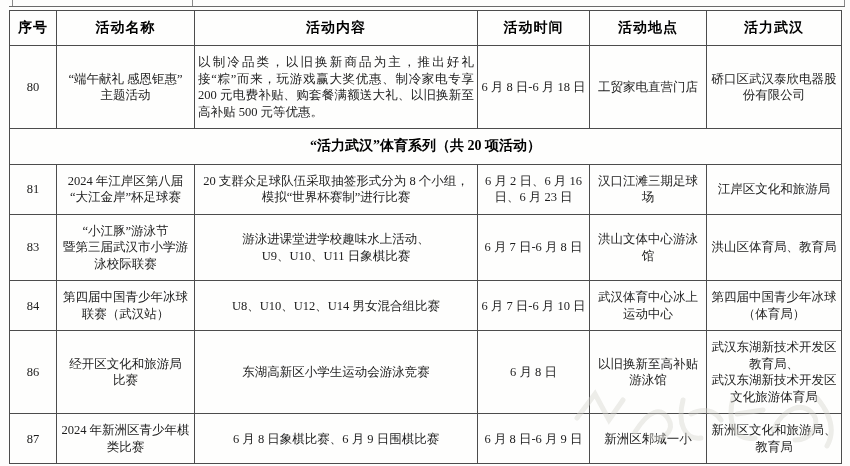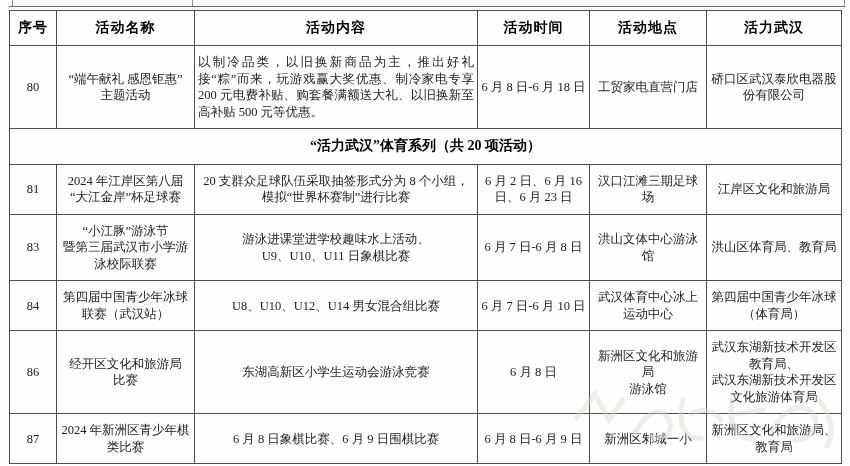--- a/index.html
+++ b/index.html
@@ -141,21 +141,21 @@
 （体育局）</td>
     </tr>
 
 
     <tr style="height:71px">
       <td>86</td>
       <td>经开区文化和旅游局
 比赛</td>
       <td>东湖高新区小学生运动会游泳竞赛</td>
       <td>6 月 8 日</td>
-      <td>新洲区文化和旅游局
+      <td>以旧换新至高补贴
 游泳馆</td>
       <td>武汉东湖新技术开发区
 教育局、
 武汉东湖新技术开发区
 文化旅游体育局</td>
     </tr>
 
     <tr style="height:43px">
       <td>87</td>
       <td>2024 年新洲区青少年棋

